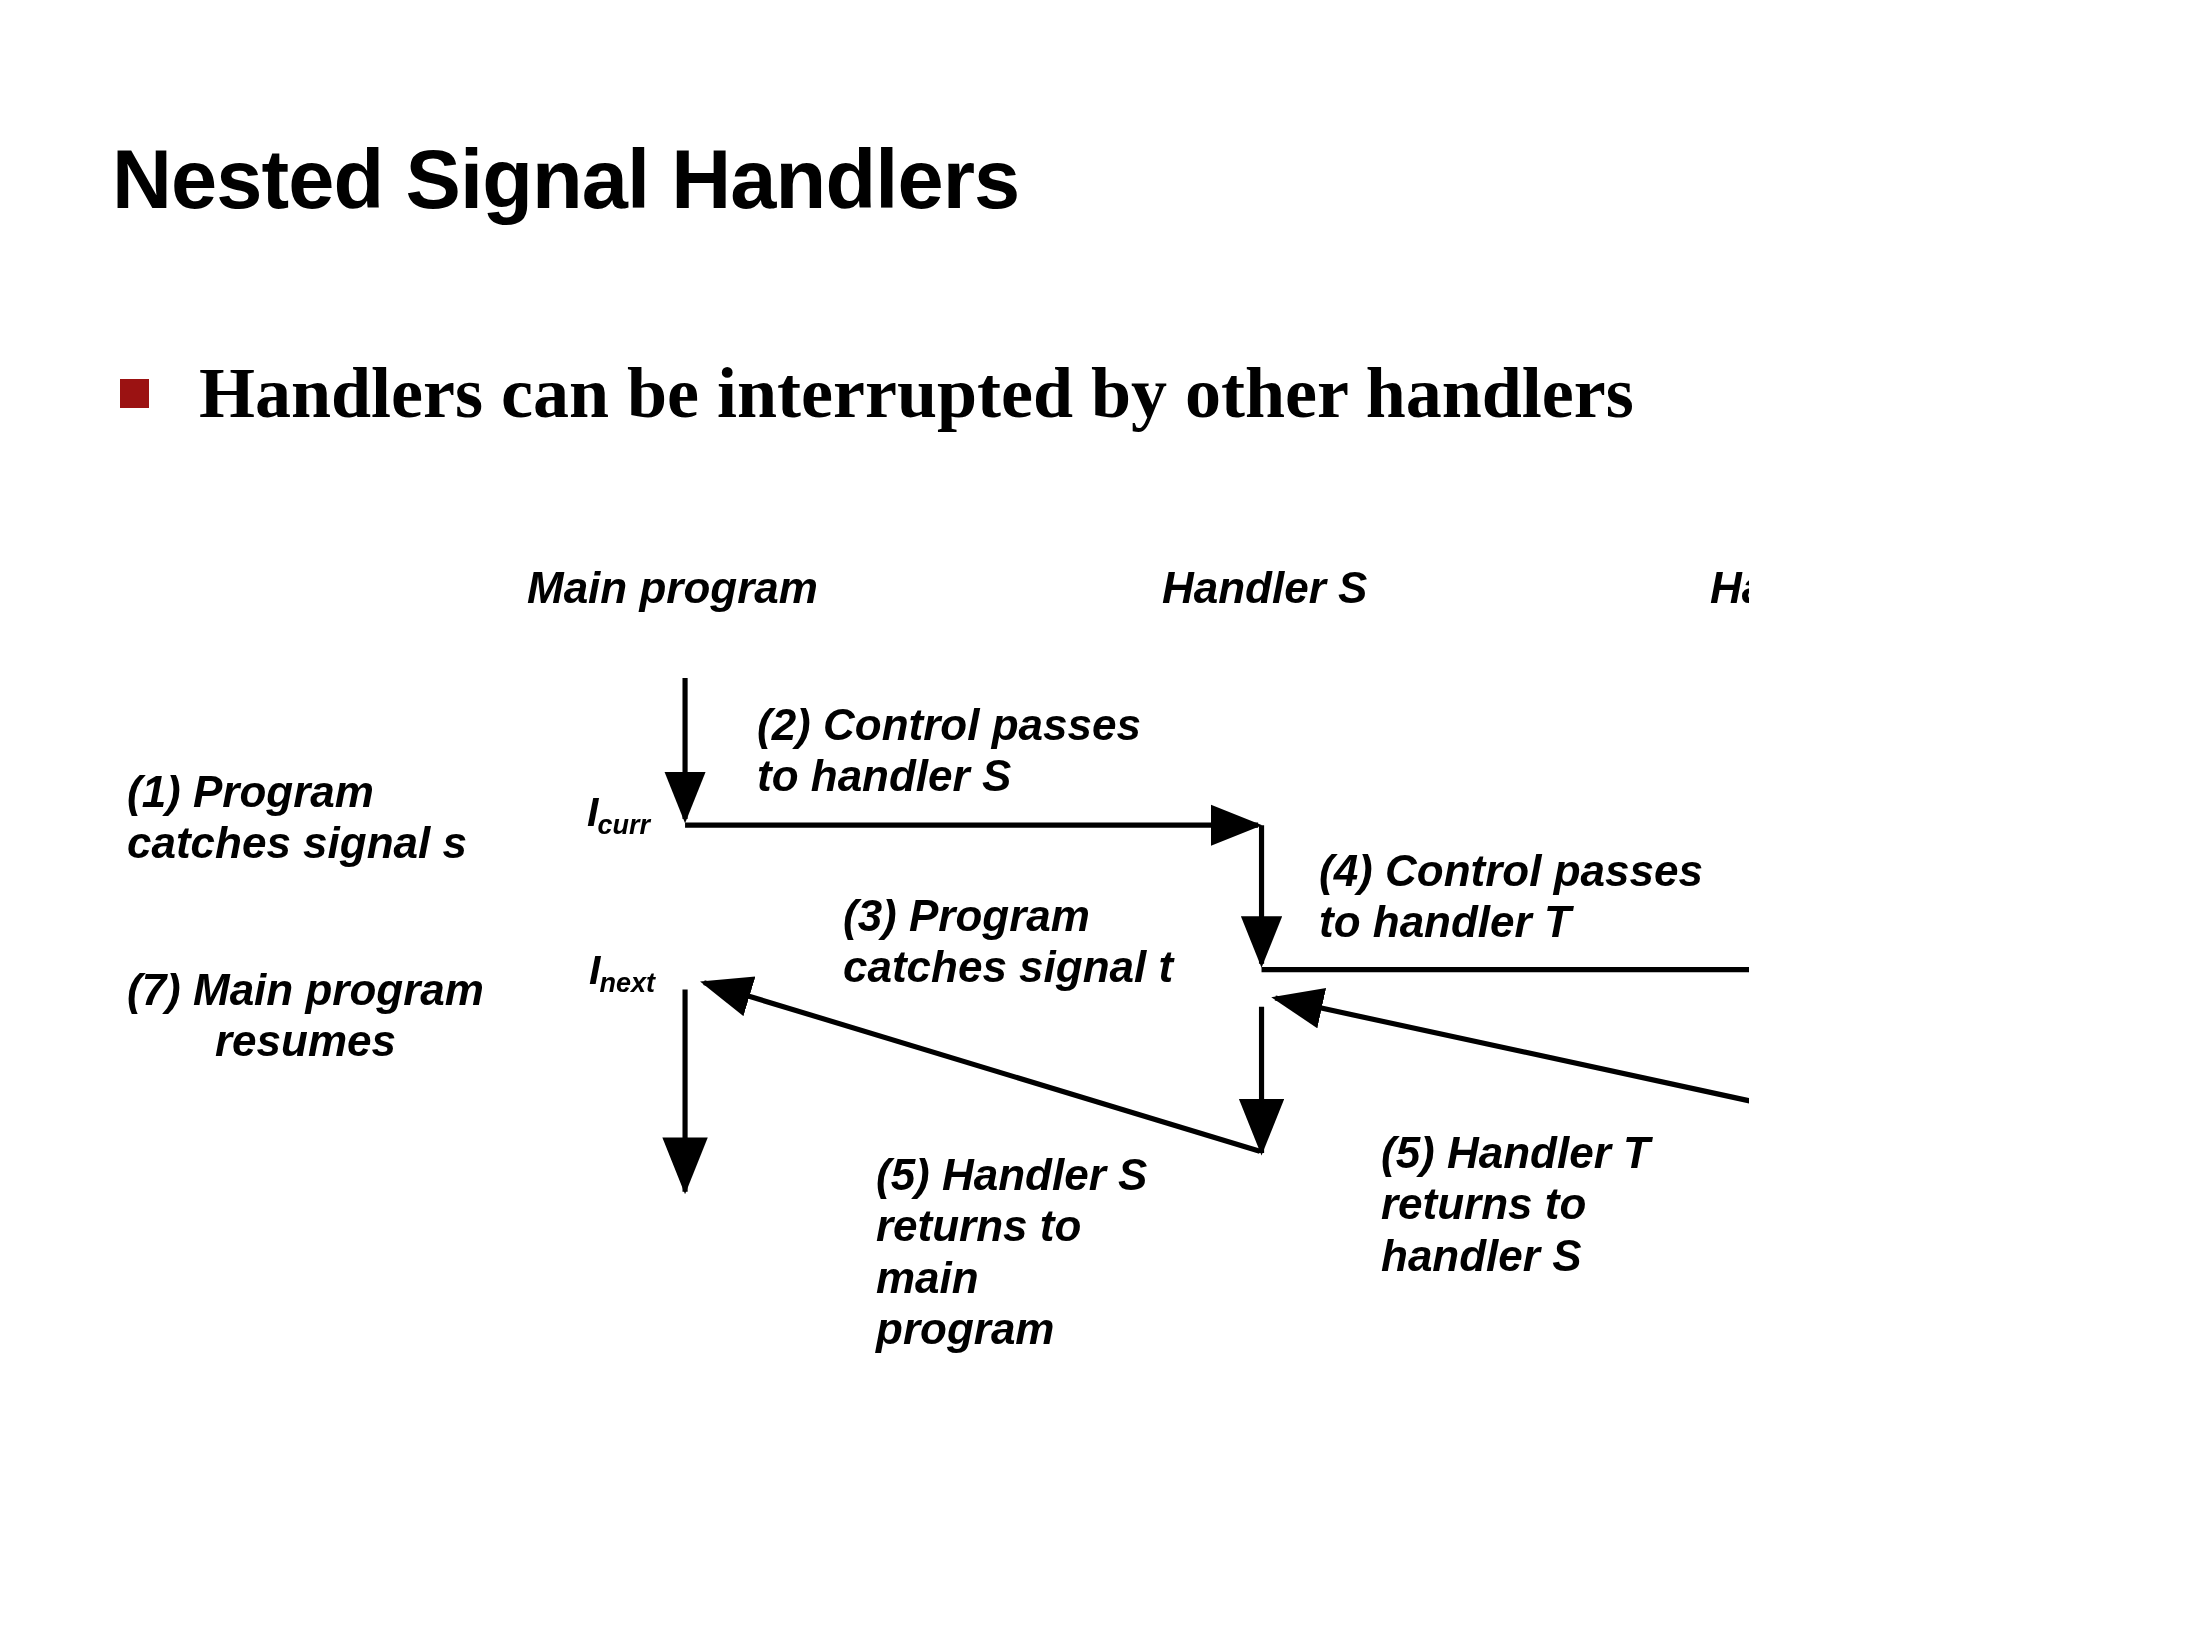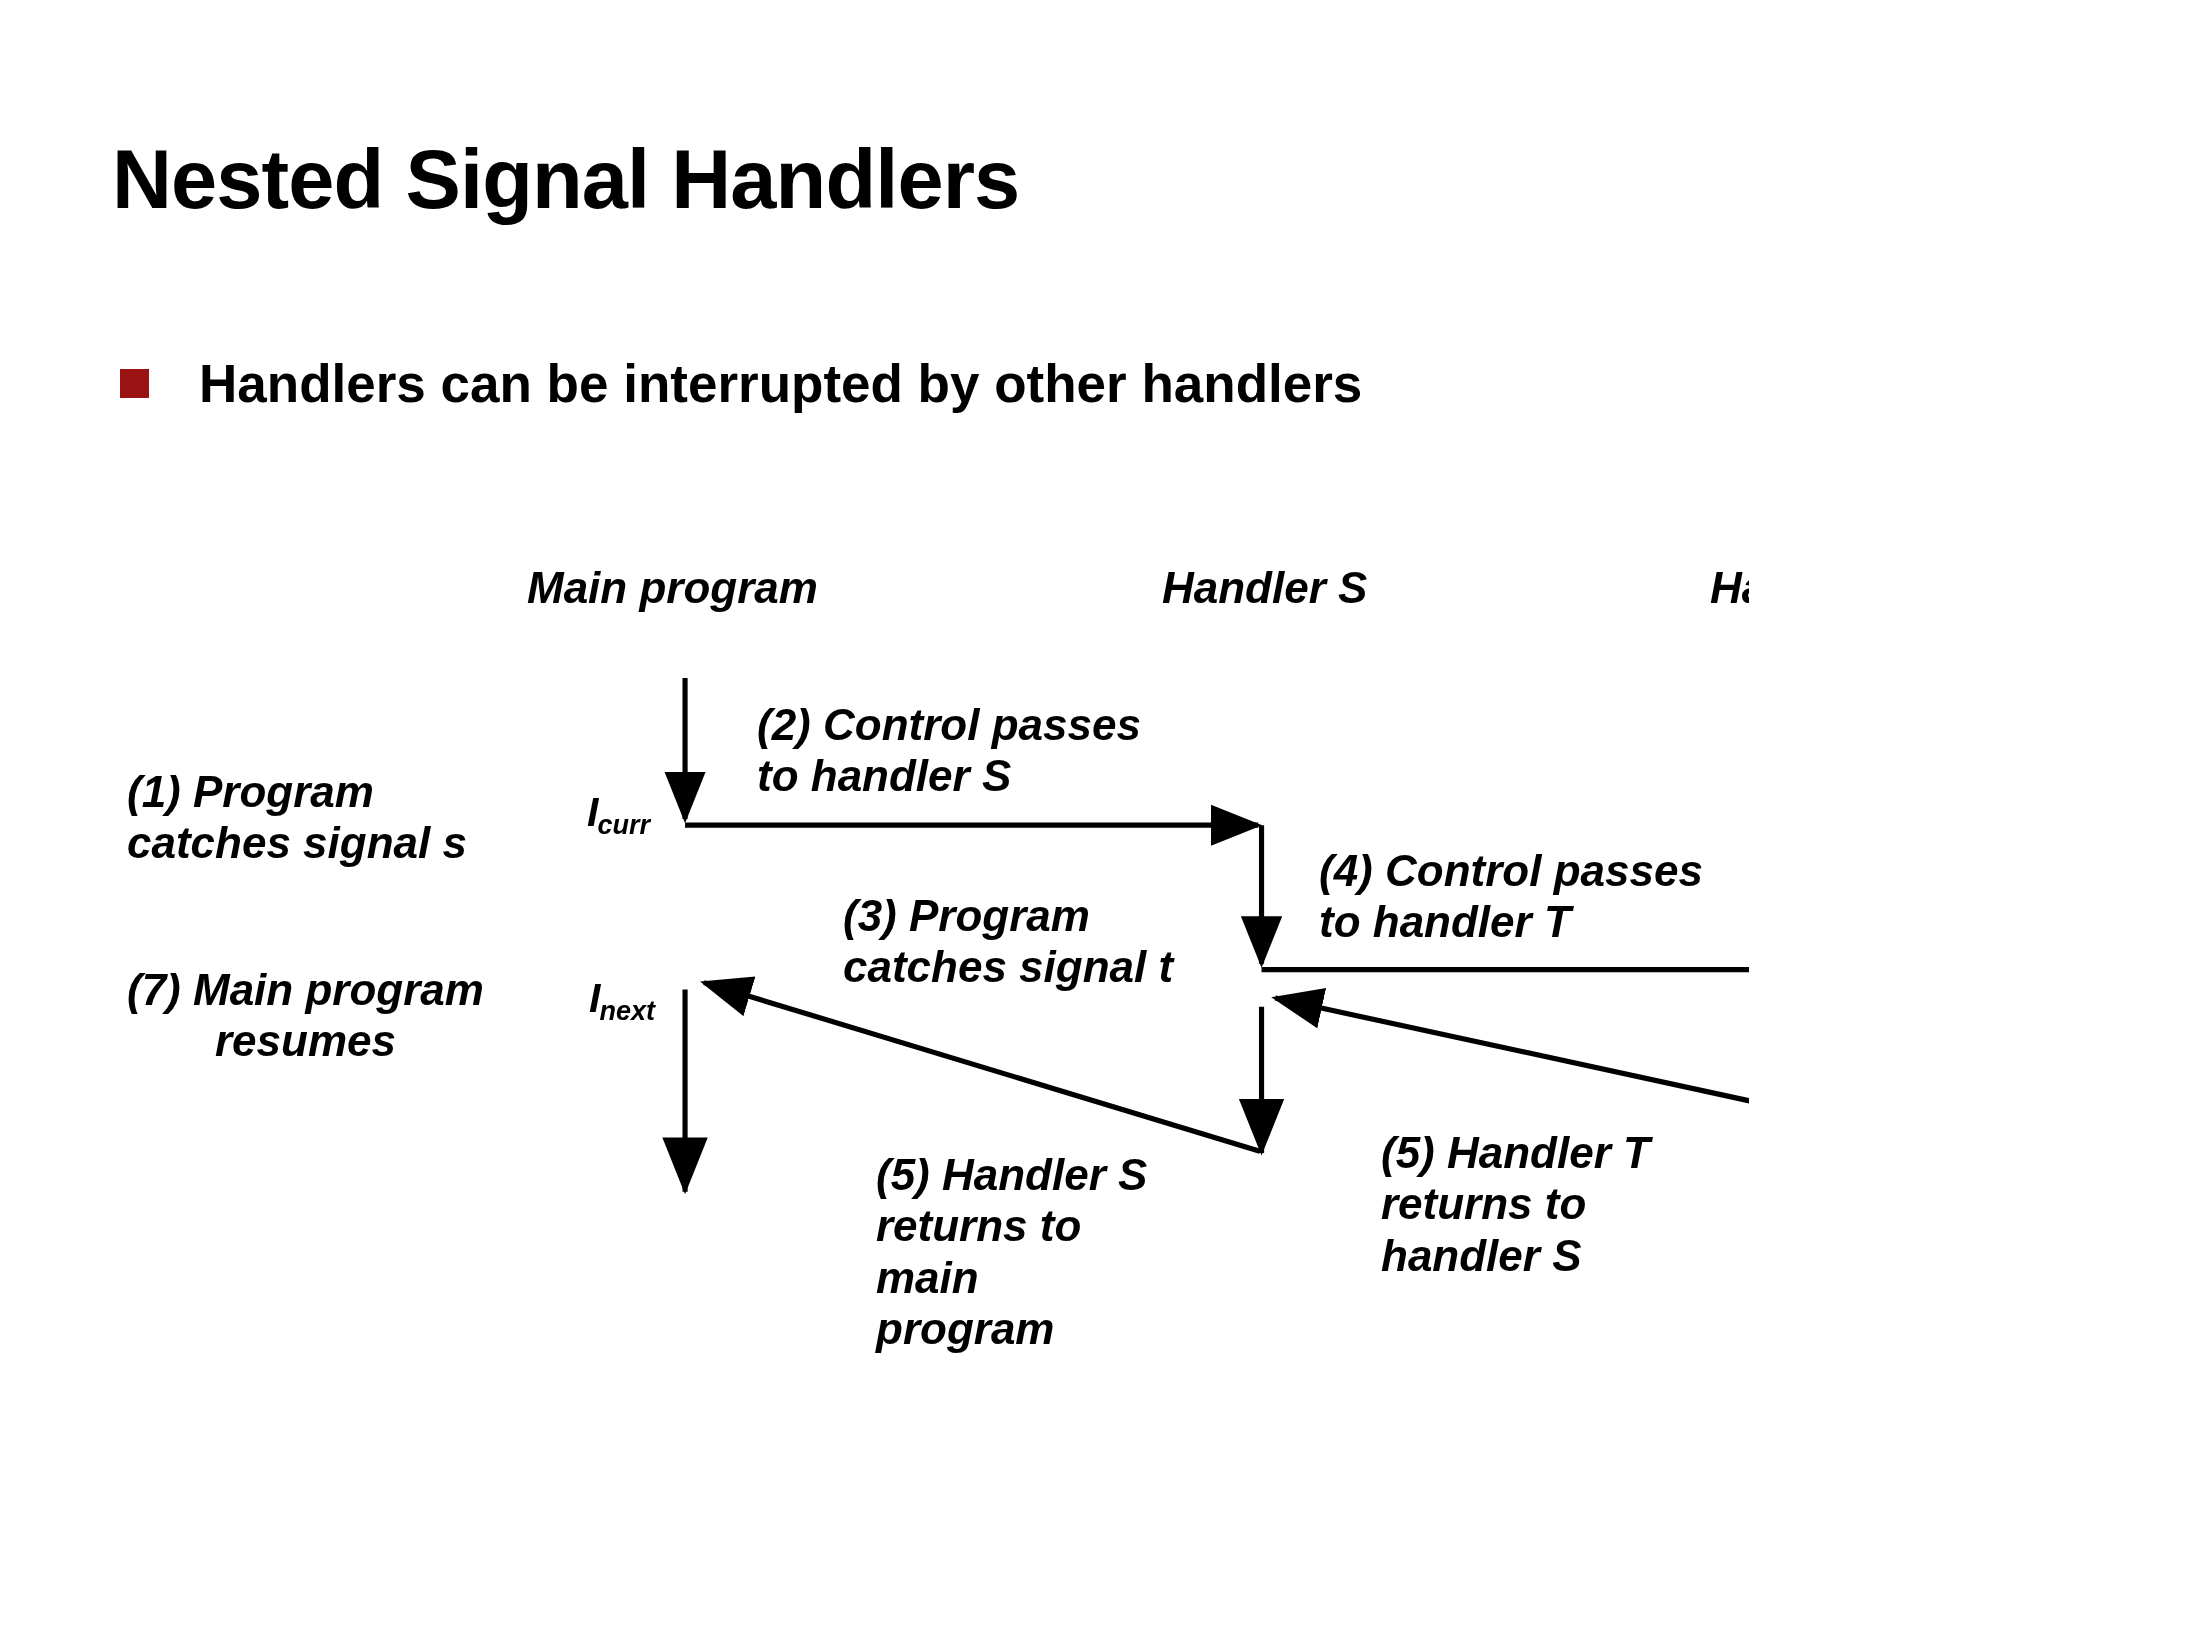--- a/index.html
+++ b/index.html
@@ -38,24 +38,25 @@
     align-items: center;
   }
   #bullet-marker {
     width: 29px;
     height: 29px;
     background: #9B1212;
     margin-right: 50px;
     flex: 0 0 auto;
   }
   #bullet-text {
-    font-size: 53px;
+    font-size: 72px;
     font-weight: bold;
     line-height: 1.0;
     white-space: nowrap;
+    font-family: Liberation Serif, serif;
   }
 
   
   #diagram {
     position: absolute;
     left: 0;
     top: 0;
     width: 2203px;
     height: 1652px;
   }
@@ -114,21 +115,21 @@
 
   #lbl1 { left: 127px;  top: 766px; }
   #lbl7 { left: 127px;  top: 964px; text-align: center; }
   #lbl2 { left: 757px;  top: 699px; }
   #lbl3 { left: 843px;  top: 890px; }
   #lbl4 { left: 1319px; top: 845px; }
   #lbl5 { left: 1381px; top: 1127px; }
   #lbl6 { left: 876px; top: 1149px; }
 
   #icurr { left: 587px;  top: 792px; }
-  #inext { left: 589px;  top: 950px; margin-top: 28px; }
+  #inext { left: 589px;  top: 950px; }
 </style>
 </head>
 <body>
 
 <div id="slide">
 
   <div id="title">Nested Signal Handlers</div>
 
   <div id="bullet-row">
     <span id="bullet-marker" style="background: rgb(155, 18, 18);"></span>

